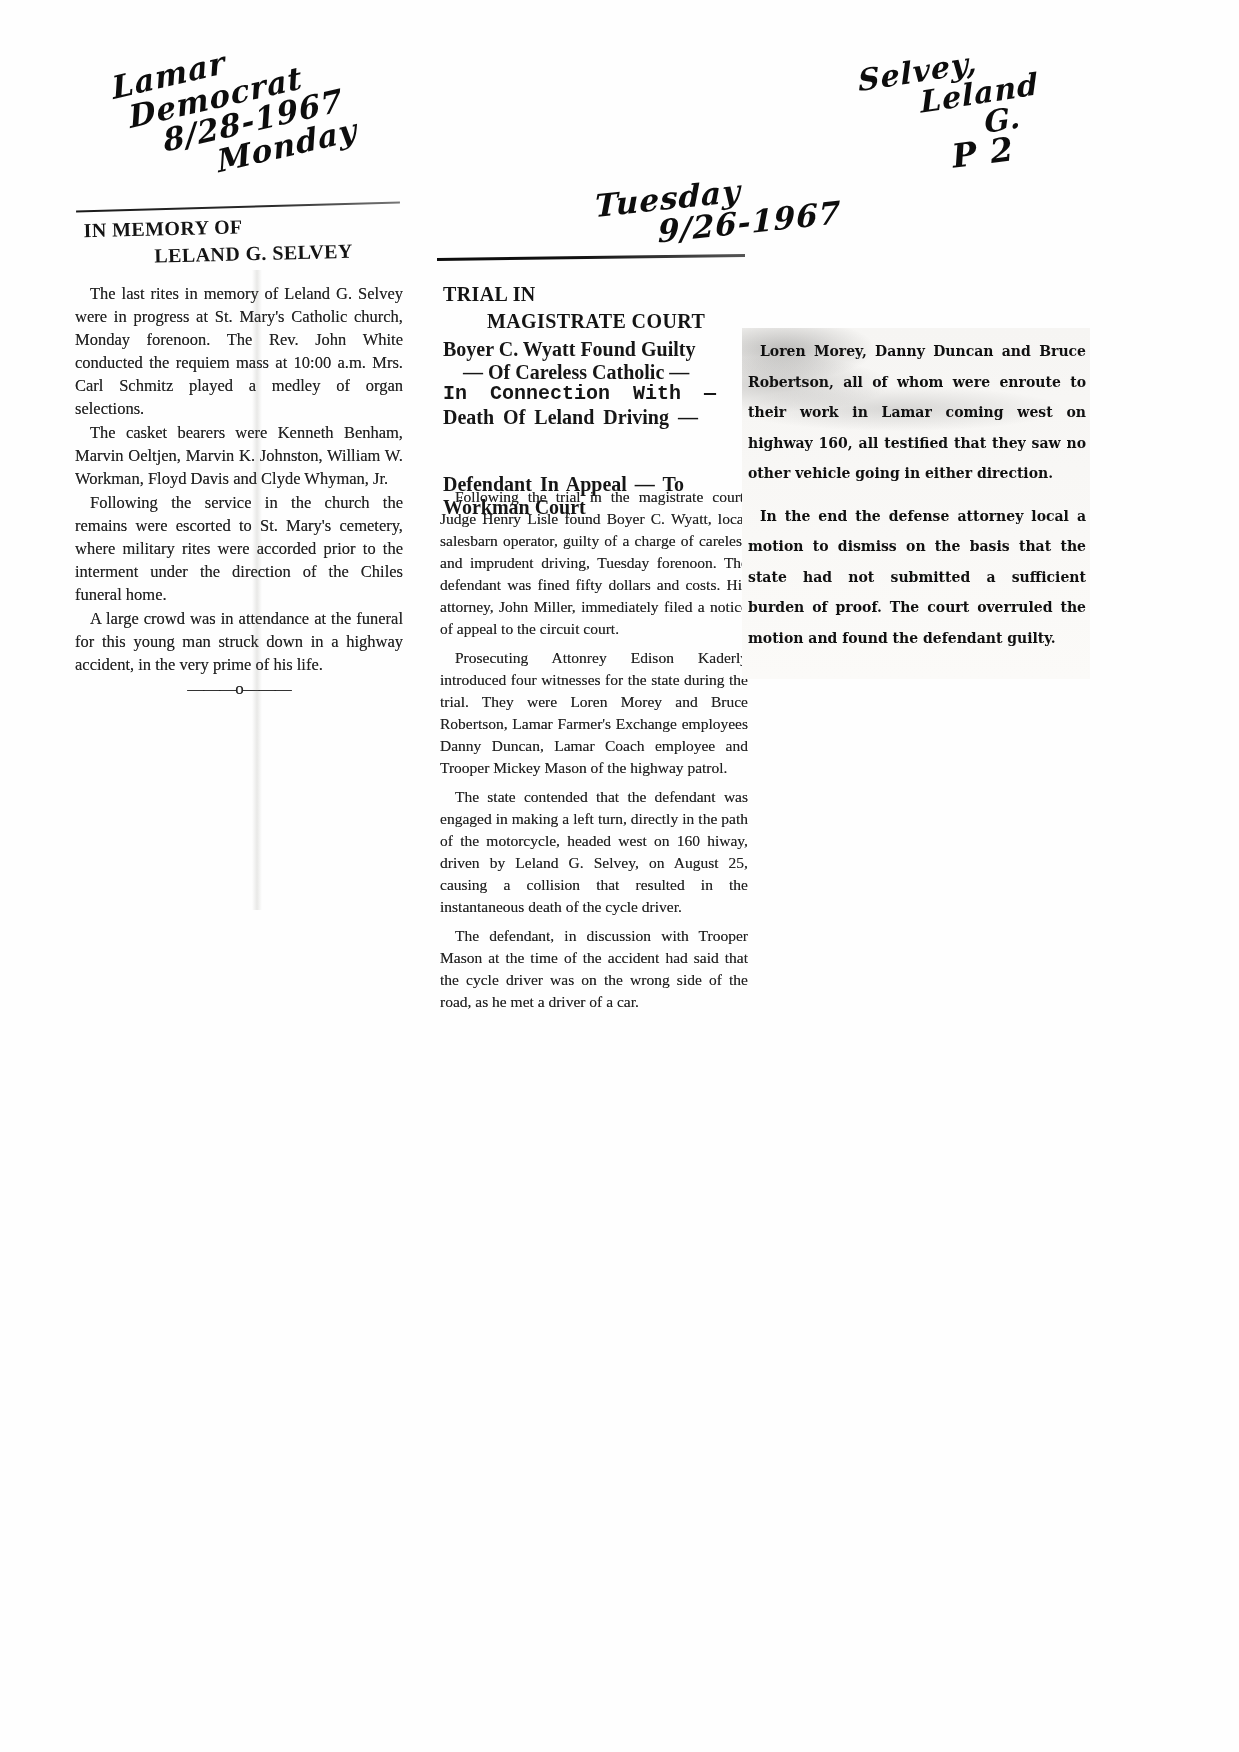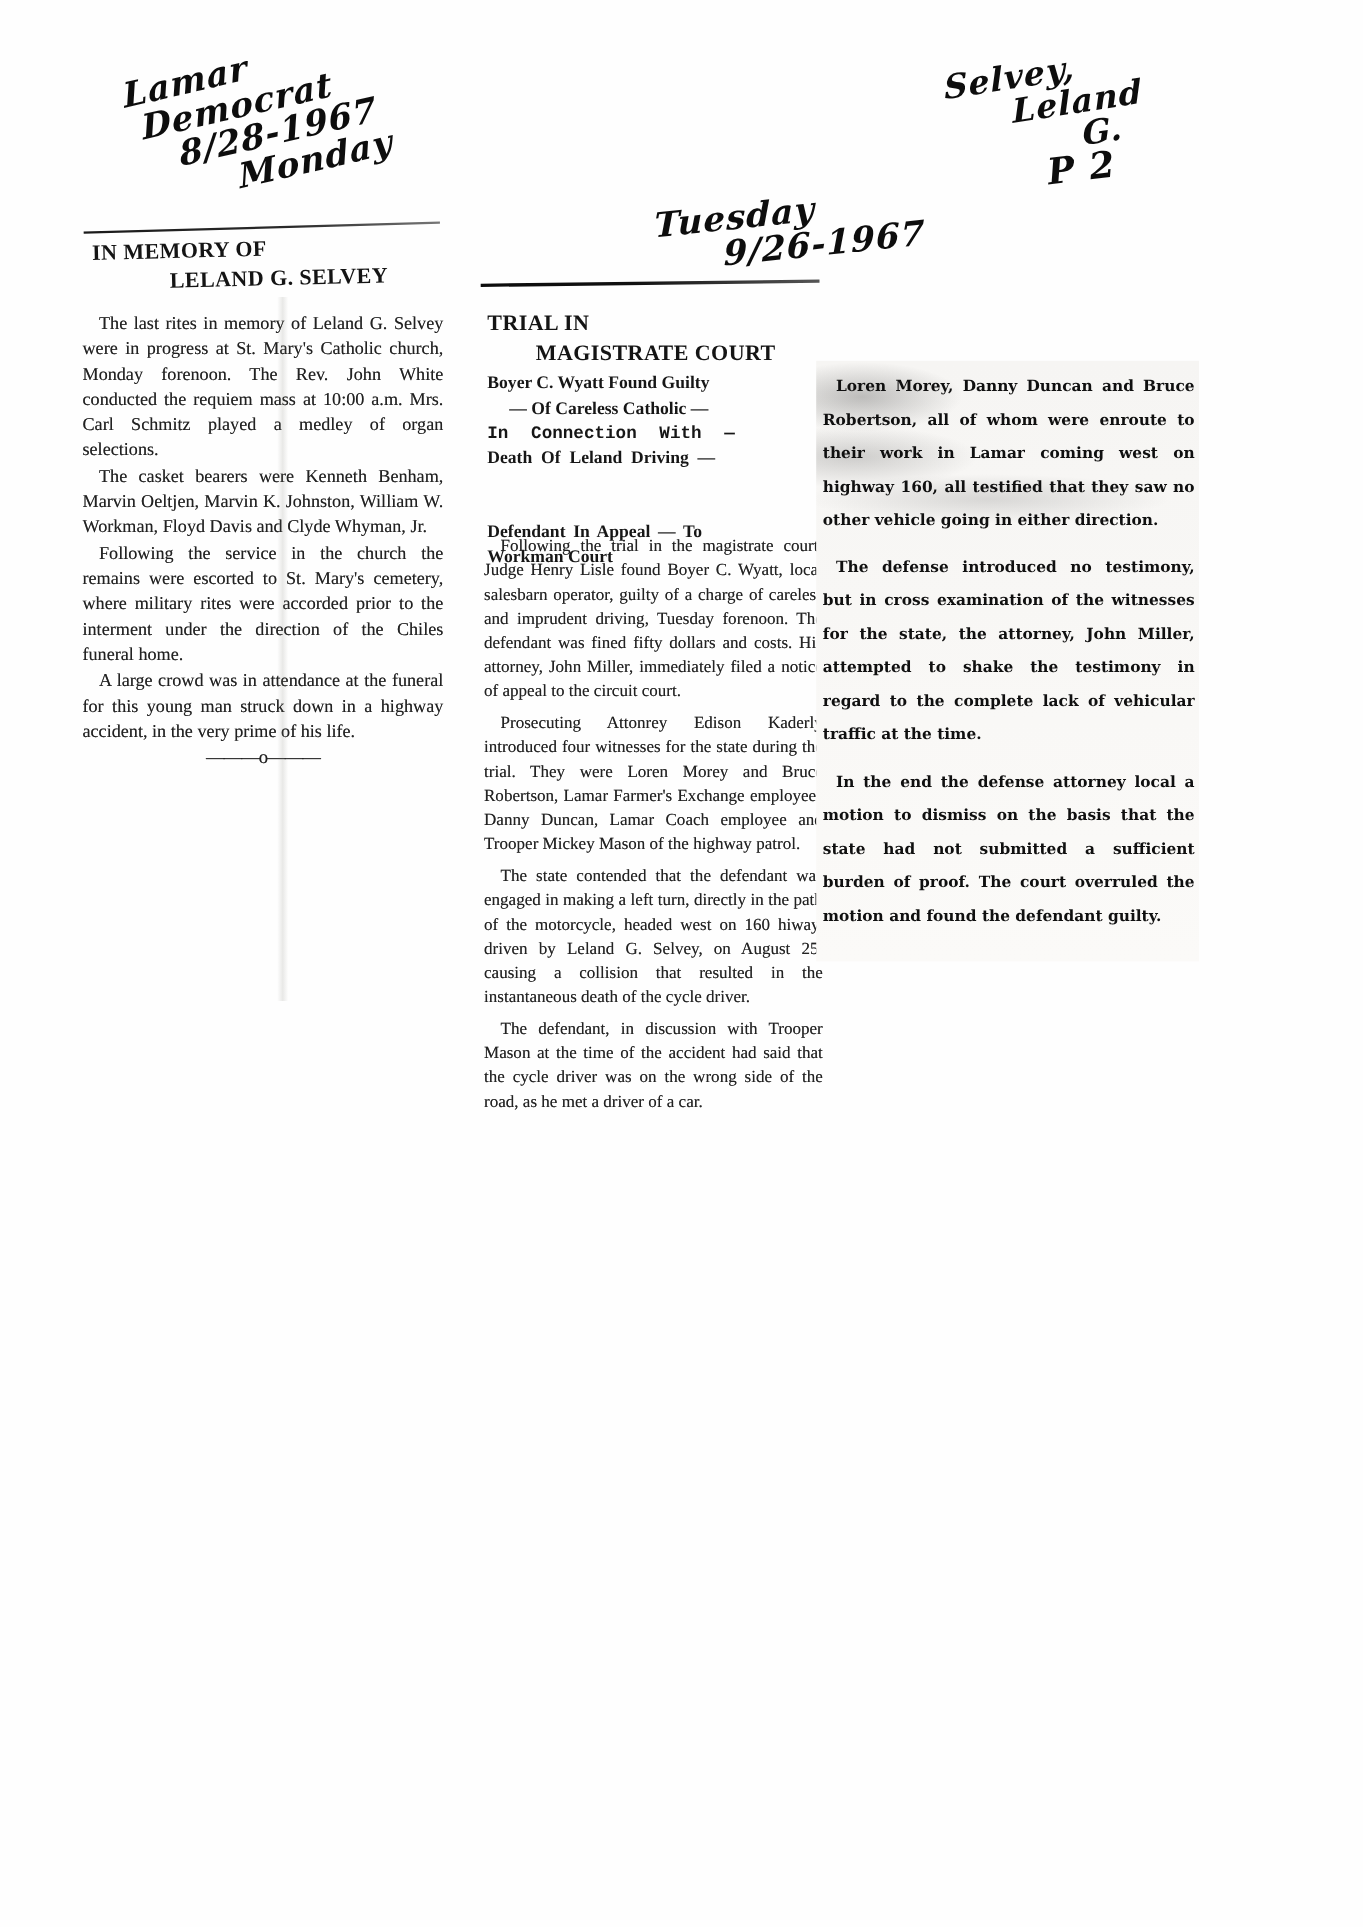--- a/index.html
+++ b/index.html
@@ -58,21 +58,21 @@
     color:#141414;
   }
   .headline .hl2{display:block;}
   .hl-left{left:84px;top:214px;transform:rotate(-1.4deg);}
   .hl-left .hl2{margin-left:70px;}
   .hl-mid{left:443px;top:281px;}
   .hl-mid .hl2{margin-left:44px;}
 
   .subhead{
     position:absolute;left:443px;top:338px;width:300px;
-    font-weight:bold;font-size:16px;line-height:22.5px;color:#161616;
+    font-weight:bold;font-size:20px;line-height:22.5px;color:#161616;
   }
   .subhead .sh-line{display:block;}
   .subhead .sh-line:nth-child(2){margin-left:20px;}
   .subhead .sh-line:nth-child(3){word-spacing:11px;font-family:Liberation Mono, monospace;}
   .subhead .sh-line:nth-child(4){word-spacing:4px;}
   .subhead .sh-line:nth-child(5){word-spacing:3px;margin-top:45px;}
 
   .colbody{position:absolute;text-align:justify;}
   .colbody p{margin:0;text-indent:15px;}
 
@@ -174,17 +174,16 @@
   </div>
   <div class="colbody col-mid">
     <p>Following the trial in the magistrate court, Judge Henry Lisle found Boyer C. Wyatt, local salesbarn operator, guilty of a charge of careless and imprudent driving, Tuesday forenoon. The defendant was fined fifty dollars and costs. His attorney, John Miller, immediately filed a notice of appeal to the circuit court.</p>
     <p>Prosecuting Attonrey Edison Kaderly introduced four witnesses for the state during the trial. They were Loren Morey and Bruce Robertson, Lamar Farmer's Exchange employees Danny Duncan, Lamar Coach employee and Trooper Mickey Mason of the highway patrol.</p>
     <p>The state contended that the defendant was engaged in making a left turn, directly in the path of the motorcycle, headed west on 160 hiway, driven by Leland G. Selvey, on August 25, causing a collision that resulted in the instantaneous death of the cycle driver.</p>
     <p>The defendant, in discussion with Trooper Mason at the time of the accident had said that the cycle driver was on the wrong side of the road, as he met a driver of a car.</p>
   </div>
 
   <div class="colbody col-right">
     <p>Loren Morey, Danny Duncan and Bruce Robertson, all of whom were enroute to their work in Lamar coming west on highway 160, all testified that they saw no other vehicle going in either direction.</p>
-    <p>The defense introduced no testimony, but in cross examination of the witnesses for the state, the attorney, John Miller, attempted to shake the testimony in regard to the complete lack of vehicular traffic at the time.</p>
     <p>In the end the defense attorney local a motion to dismiss on the basis that the state had not submitted a sufficient burden of proof. The court overruled the motion and found the defendant guilty.</p>
   </div>
 
 </div>
 
 </body></html>

